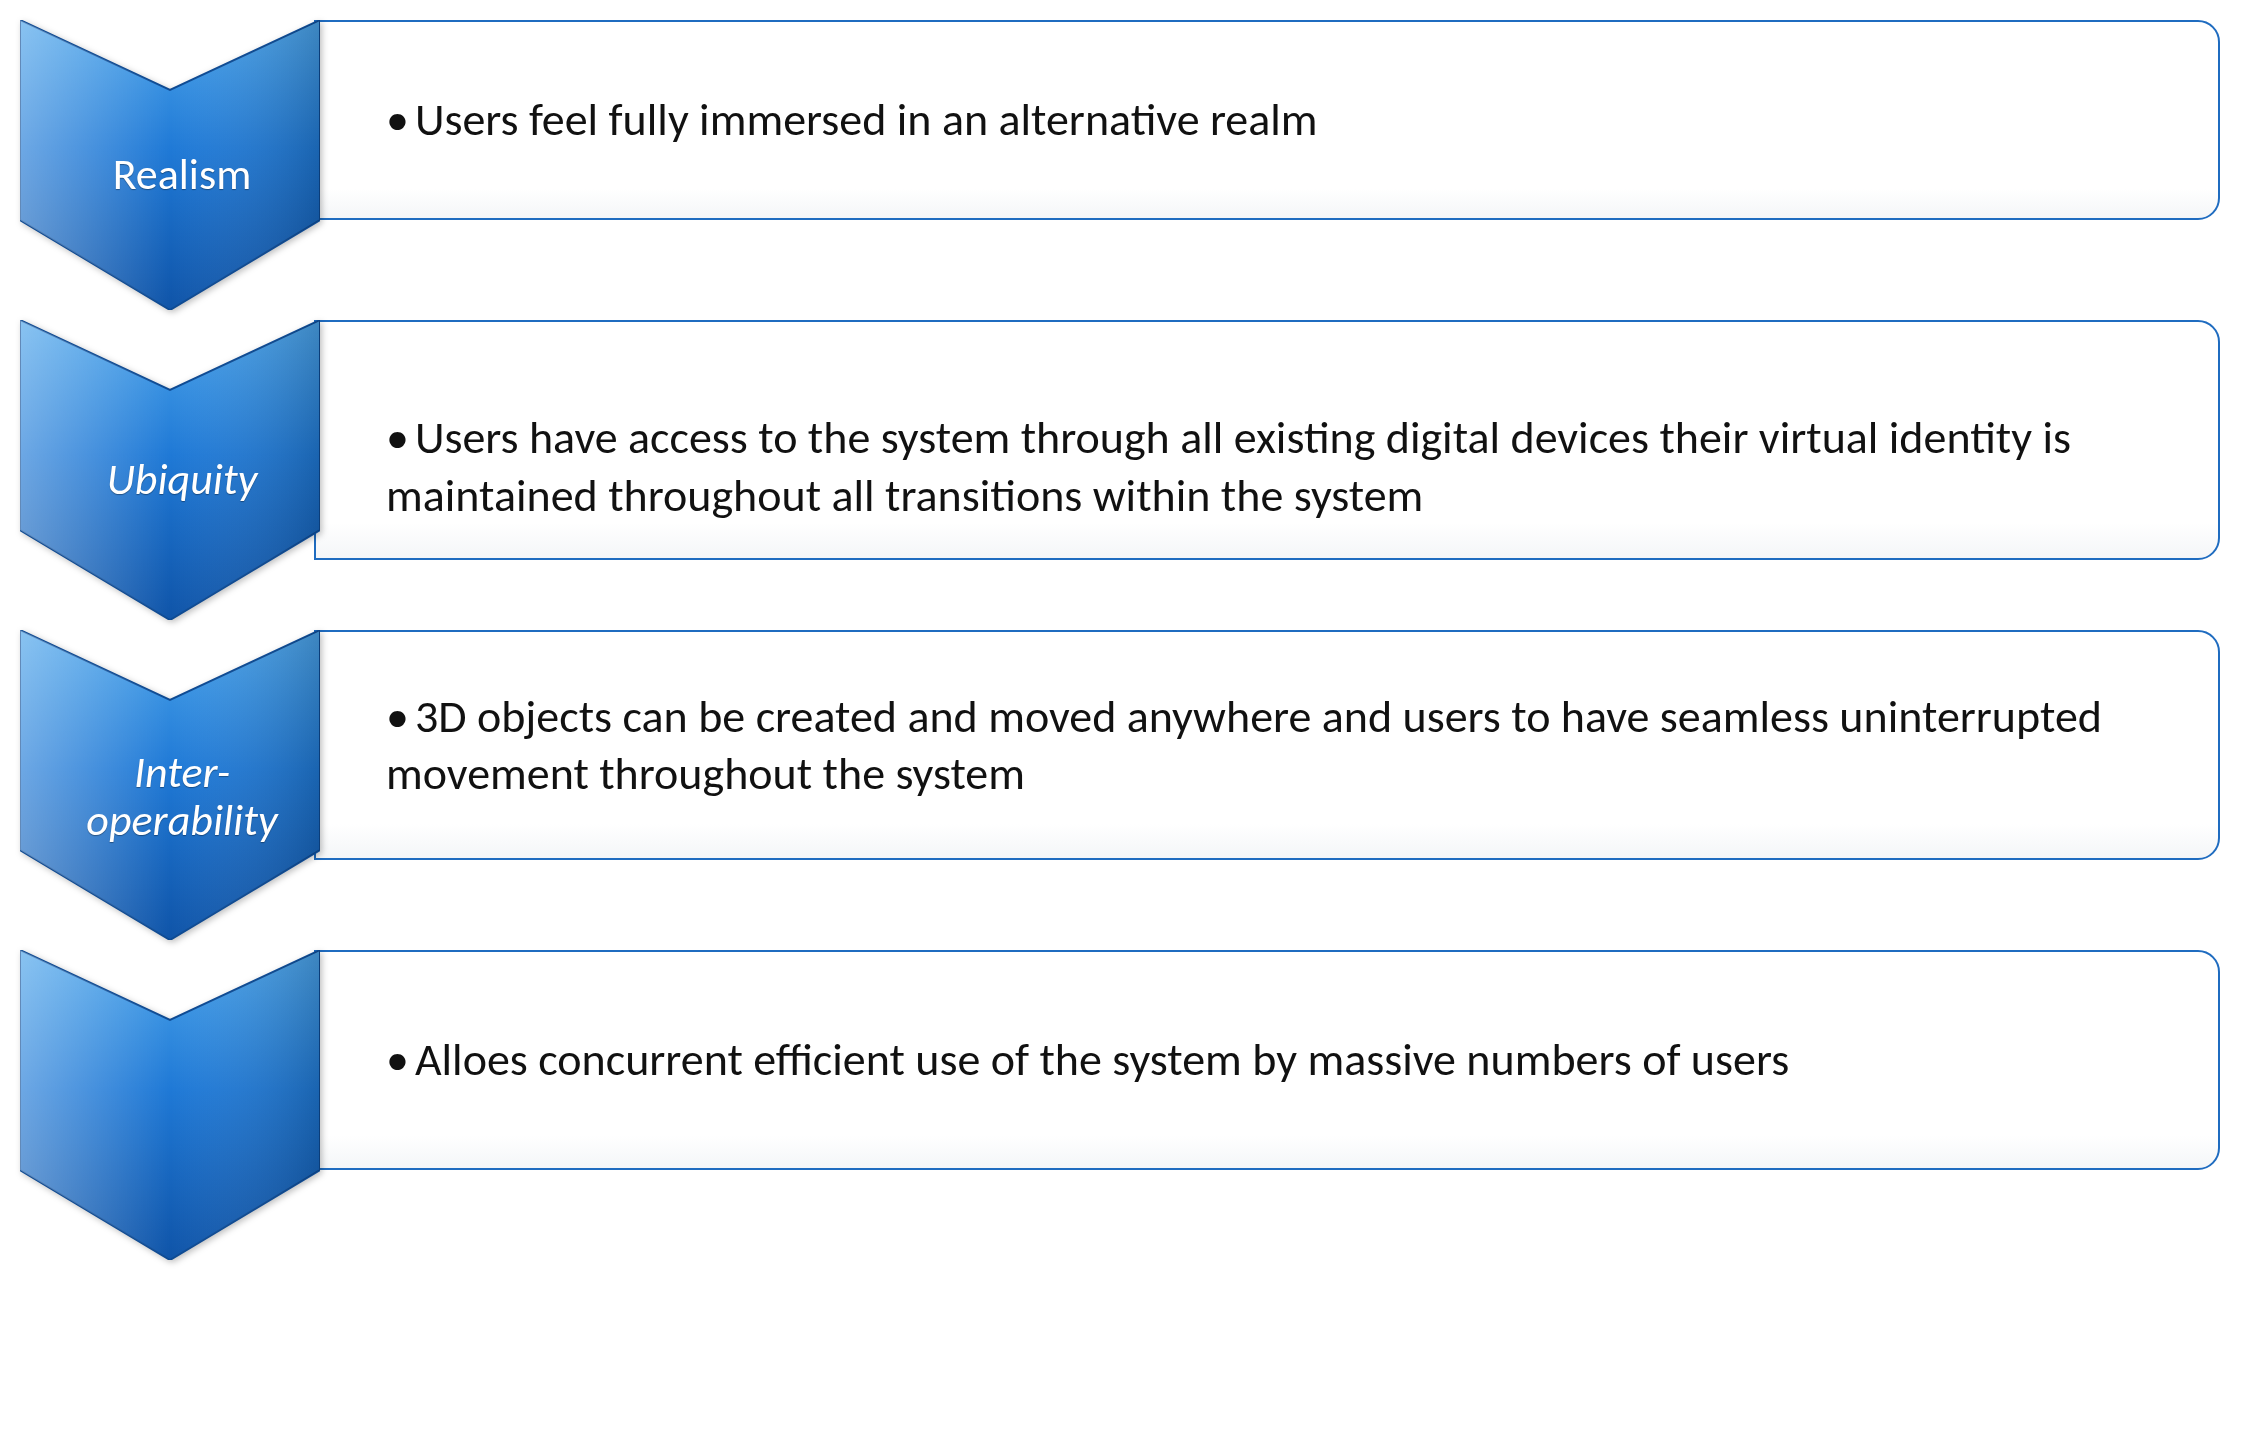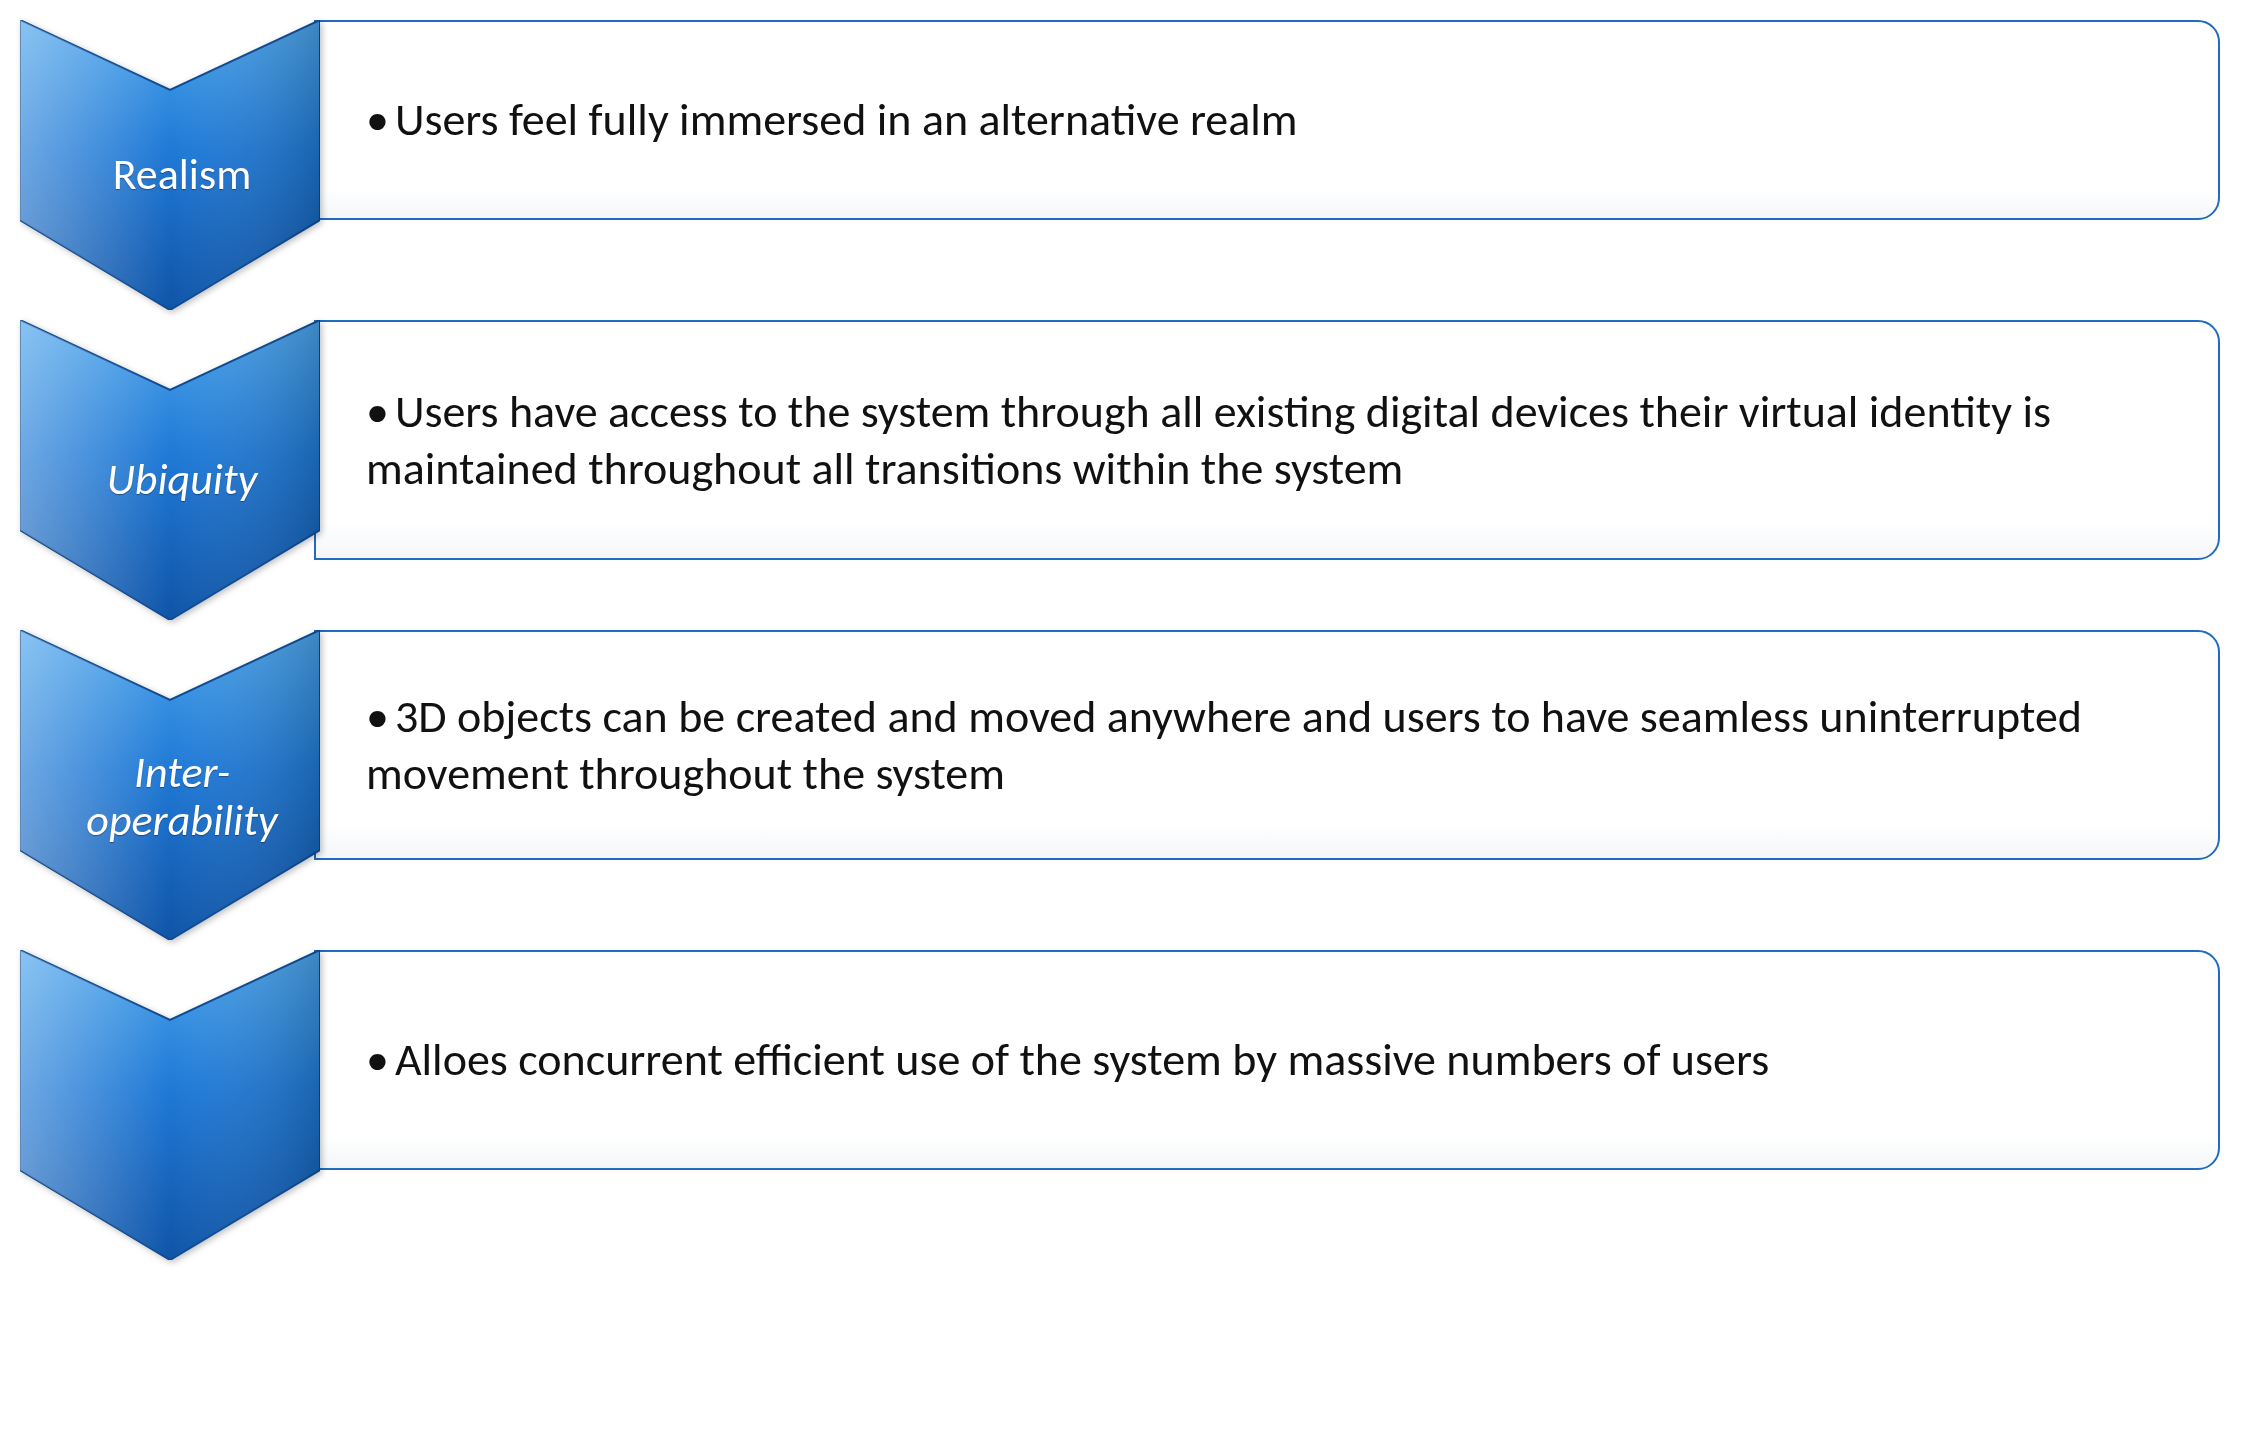--- a/index.html
+++ b/index.html
@@ -64,20 +64,21 @@
     position: relative;
     z-index: 1;
     display: flex;
     align-items: center;
   }
   .description-box .bullet-line {
     font-size: 46px;
     color: #111111;
     line-height: 1.25;
     font-weight: 400;
+    margin-left: 20px;
   }
   .description-box .bullet-line::before {
     content: "•";
     margin-right: 6px;
   }
 </style>
 </head>
 <body>
 
 <div class="diagram">
@@ -124,21 +125,21 @@
               <stop offset="0.5" stop-color="rgba(255,255,255,0)"></stop>
               <stop offset="1" stop-color="rgba(0,0,0,0.18)"></stop>
             </linearGradient>
           </defs>
           <path d="M0,0 L150,70 L300,0 L300,210 L150,300 L0,210 Z" fill="url(#g1)" stroke="#0d4a93" stroke-width="2"></path>
           <path d="M0,0 L150,70 L300,0 L300,210 L150,300 L0,210 Z" fill="url(#g1b)"></path>
         </svg>
         <div class="chevron-label">Ubiquity</div>
       </div>
     </div>
-    <div class="description-box" style="min-height:240px;">
+    <div class="description-box" style="min-height:240px;align-items:flex-end;">
       <div class="bullet-line">Users have access to the system through all existing digital devices their virtual identity is maintained throughout all transitions within the system</div>
     </div>
   </div>
 
   <div class="row">
     <div class="chevron-container">
       <div class="chevron" style="height:310px;font-style:italic;">
         <svg viewBox="0 0 300 310" width="300" height="310">
           <defs>
             <linearGradient id="g2" x1="0" y1="0" x2="0" y2="1">

